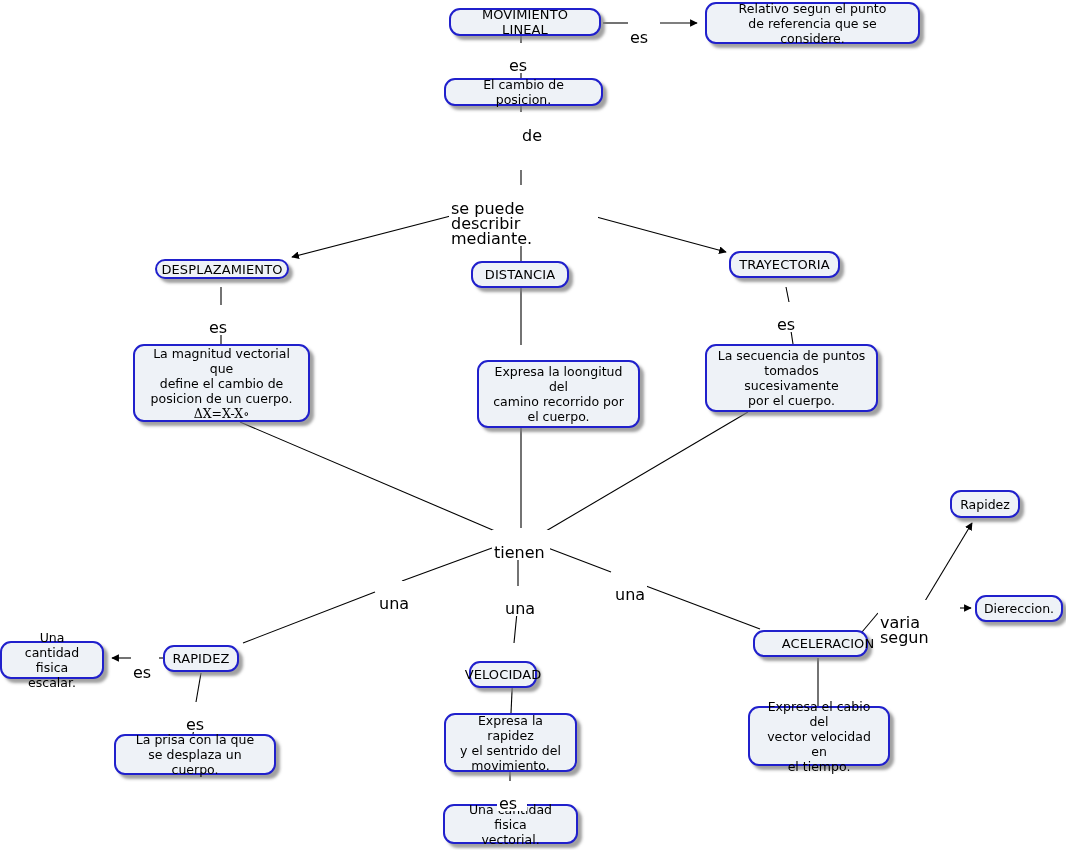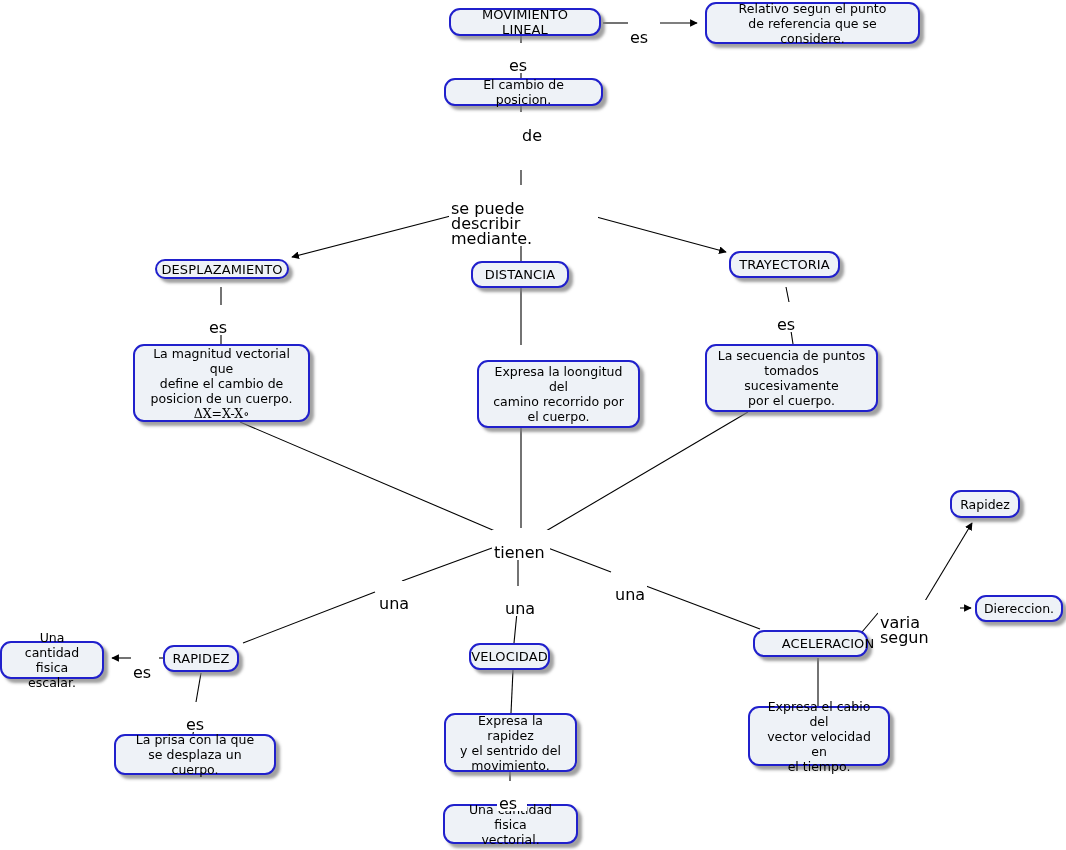--- a/index.html
+++ b/index.html
@@ -179,21 +179,21 @@
   <div class="node" style="left:705px; top:344px; width:173px; height:68px;">
     <span>La secuencia de puntos
 tomados sucesivamente
 por el cuerpo.</span>
   </div>
 
   <div class="node term" style="left:163px; top:645px; width:76px; height:27px;">
     <span>RAPIDEZ</span>
   </div>
 
-  <div class="node term" style="left:469px; top:643px; width:81px; height:27px;">
+  <div class="node term" style="left:469px; top:661px; width:68px; height:27px;">
     <span>VELOCIDAD</span>
   </div>
 
   <div class="node term" style="left:753px; top:630px; width:115px; height:27px;padding-left:44px;">
     <span>ACELERACION</span>
   </div>
 
   <div class="node" style="left:0px; top:641px; width:104px; height:38px;">
     <span>Una cantidad
 fisica escalar.</span>

